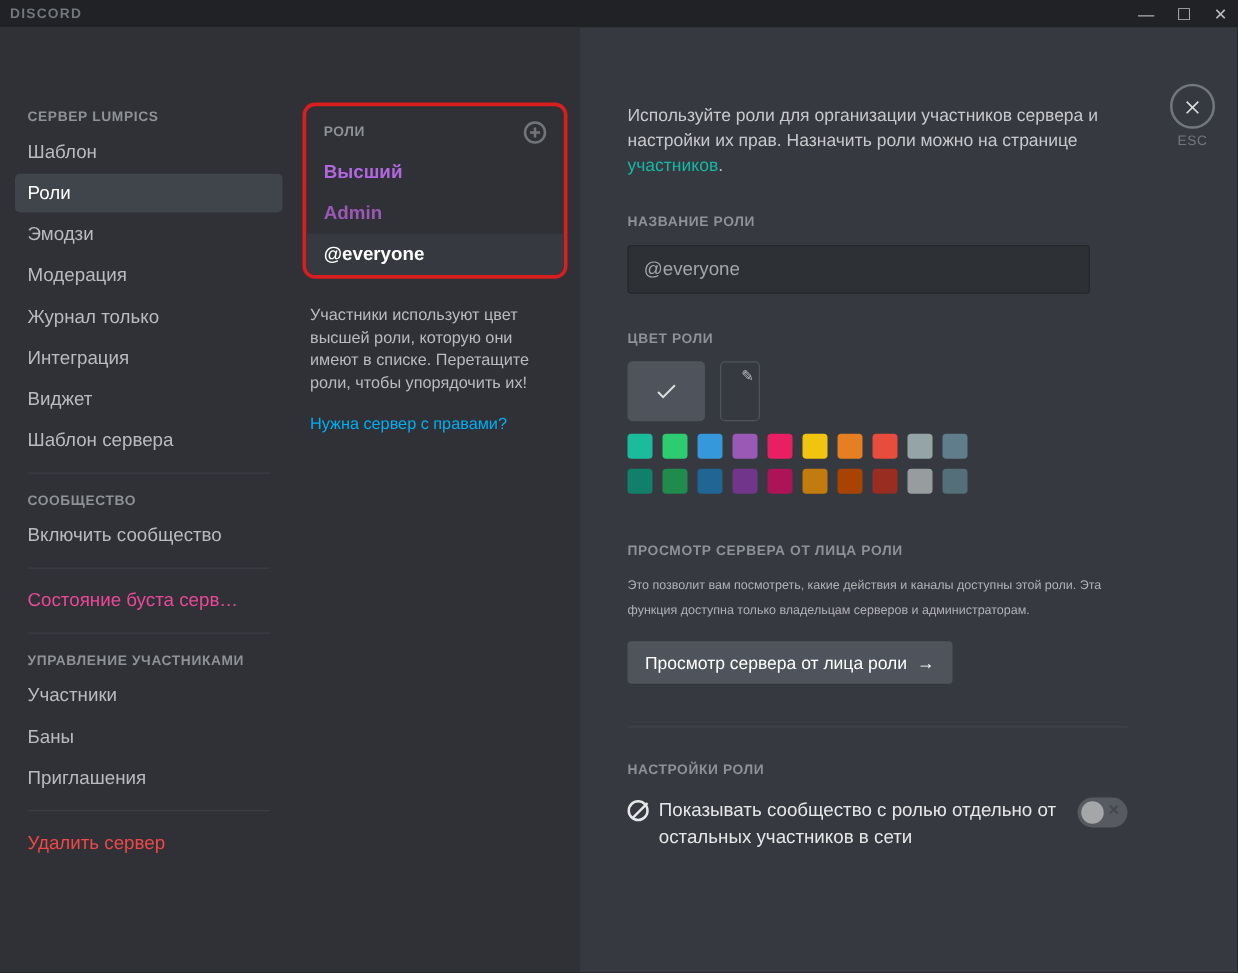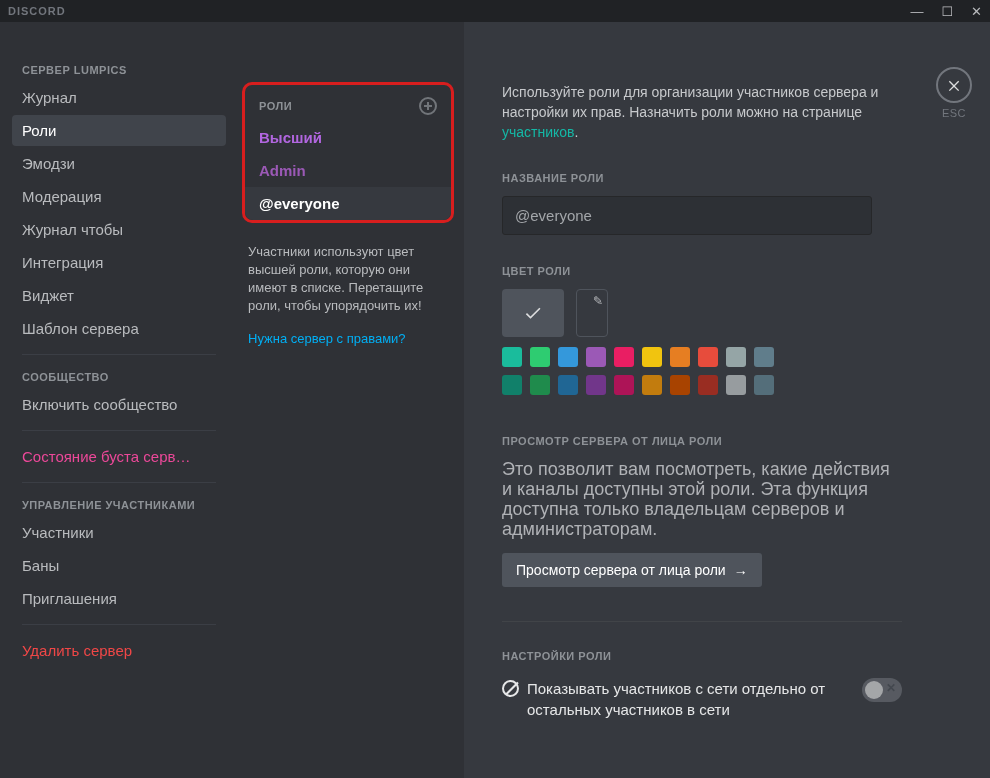--- a/index.html
+++ b/index.html
@@ -4,21 +4,21 @@
 <style>
   * { margin: 0; padding: 0; box-sizing: border-box; font-family: "Segoe UI", "Helvetica Neue", Arial, sans-serif; }
   html, body { width: 990px; height: 778px; background: #000; overflow: hidden; }
   .app-window { width: 990px; height: 778px; display: flex; flex-direction: column; background: #36393f; }
   .titlebar { height: 22px; background: #202225; display: flex; align-items: center; justify-content: space-between; padding: 0 8px; user-select: none; }
   .titlebar-brand { color: #72767d; font-size: 11px; font-weight: 700; letter-spacing: 1px; }
   .titlebar-controls { display: flex; gap: 18px; color: #b9bbbe; font-size: 13px; }
   .titlebar-controls span { cursor: pointer; line-height: 1; }
   .main-area { flex: 1; display: flex; background: #36393f; overflow: hidden; }
   
-  .sidebar { width: 232px; background: #2f3136; padding: 36px 6px 20px 12px; overflow-y: auto; }
+  .sidebar { width: 232px; background: #2f3136; padding: 60px 6px 20px 12px; overflow-y: auto; }
   .sidebar-header { color: #8e9297; font-size: 11px; font-weight: 700; letter-spacing: 0.5px; padding: 6px 10px; text-transform: uppercase; }
   .sidebar-item { color: #b9bbbe; font-size: 15px; padding: 7px 10px; border-radius: 4px; cursor: pointer; margin-bottom: 2px; white-space: nowrap; overflow: hidden; text-overflow: ellipsis; }
   .sidebar-item.active { background: #40444b; color: #fff; }
   .sidebar-item.booster { color: #ec4899; }
   .sidebar-item.danger { color: #f04747; }
   .sidebar-divider { height: 1px; background: #3b3e45; margin: 10px 10px; }
   
   .roles-col { width: 232px; background: #2f3136; padding: 60px 10px 20px 10px; display: flex; flex-direction: column; }
   .roles-panel { border: 3px solid #d81e1e; border-radius: 10px; padding: 0; background: #2f3136; }
   .roles-header { display: flex; align-items: center; justify-content: space-between; padding: 12px 14px 6px 14px; }
@@ -40,21 +40,21 @@
   .intro { color: #c7c9cc; font-size: 14px; line-height: 20px; max-width: 420px; }
   .intro a { color: #14b8a6; text-decoration: none; cursor: pointer; }
   .section-label { color: #8e9297; font-size: 11px; font-weight: 700; letter-spacing: 0.5px; margin-top: 30px; margin-bottom: 12px; text-transform: uppercase; }
   .role-name-input { width: 100%; max-width: 370px; background: rgba(0,0,0,0.15); border: 1px solid #262729; border-radius: 3px; padding: 10px 12px; color: #a3a6aa; font-size: 15px; }
   .color-row { display: flex; gap: 12px; align-items: flex-start; margin-bottom: 10px; }
   .color-default { width: 62px; height: 48px; background: #4f545c; border-radius: 4px; display: flex; align-items: center; justify-content: center; cursor: pointer; }
   .color-picker { width: 32px; height: 48px; border: 1px solid #4f545c; border-radius: 4px; display: flex; align-items: flex-start; justify-content: flex-end; padding: 4px; cursor: pointer; color: #b9bbbe; font-size: 12px; }
   .swatch-grid { display: flex; flex-direction: column; gap: 8px; }
   .swatch-row { display: flex; gap: 8px; }
   .swatch { width: 20px; height: 20px; border-radius: 3px; cursor: pointer; }
-  .section-desc { color: #b0b2b6; font-size: 18px; line-height: 20px; max-width: 400px; }
+  .section-desc { color: #b0b2b6; font-size: 10px; line-height: 20px; max-width: 400px; }
   .view-as-btn { display: inline-flex; align-items: center; gap: 8px; background: #4f545c; color: #fff; font-size: 14px; padding: 9px 14px; border-radius: 3px; margin-top: 14px; cursor: pointer; }
   .content-divider { height: 1px; background: #414448; margin: 34px 0 0 0; max-width: 400px; }
   .setting-row { display: flex; align-items: flex-start; justify-content: space-between; max-width: 400px; margin-top: 16px; gap: 16px; }
   .setting-label { color: #e6e7e8; font-size: 15px; font-weight: 500; line-height: 21px; display: flex; gap: 8px; align-items: flex-start; flex: 1; }
   .no-circle { width: 17px; height: 17px; border: 2px solid #e6e7e8; border-radius: 50%; position: relative; flex-shrink: 0; margin-top: 2px; }
   .no-circle::after { content: ""; position: absolute; width: 2px; height: 17px; background: #e6e7e8; top: -2px; left: 6.5px; transform: rotate(45deg); }
   .toggle { width: 40px; height: 24px; background: #72767d; border-radius: 12px; position: relative; cursor: not-allowed; opacity: .55; flex-shrink: 0; }
   .toggle::after { content: ""; position: absolute; width: 18px; height: 18px; background: #fff; border-radius: 50%; top: 3px; left: 3px; }
   .toggle .tx { position: absolute; right: 6px; top: 3px; color: #4f545c; font-size: 12px; font-weight: bold; }
 </style>
@@ -69,25 +69,25 @@
       <span>—</span>
       <span>☐</span>
       <span>✕</span>
     </div>
   </div>
 
   <div class="main-area">
 
     <div class="sidebar">
       <div class="sidebar-header">СЕРВЕР LUMPICS</div>
-      <div class="sidebar-item">Журнал</div>
+      <div class="sidebar-item">Шаблон</div>
       <div class="sidebar-item active">Роли</div>
       <div class="sidebar-item">Эмодзи</div>
       <div class="sidebar-item">Модерация</div>
-      <div class="sidebar-item">Журнал чтобы</div>
+      <div class="sidebar-item">Журнал только</div>
       <div class="sidebar-item">Интеграция</div>
       <div class="sidebar-item">Виджет</div>
       <div class="sidebar-item">Шаблон сервера</div>
       <div class="sidebar-divider"></div>
 
       <div class="sidebar-header">СООБЩЕСТВО</div>
       <div class="sidebar-item">Включить сообщество</div>
       <div class="sidebar-divider"></div>
 
       <div class="sidebar-item booster">Состояние буста серв…</div>
@@ -178,21 +178,21 @@
         <span>Просмотр сервера от лица роли</span>
         <span>→</span>
       </div>
 
       <div class="content-divider"></div>
 
       <div class="section-label" style="margin-top:28px">НАСТРОЙКИ РОЛИ</div>
       <div class="setting-row">
         <div class="setting-label">
           <span class="no-circle"></span>
-          <span>Показывать участников с сети отдельно от остальных участников в сети</span>
+          <span>Показывать сообщество с ролью отдельно от остальных участников в сети</span>
         </div>
         <div class="toggle">
             <span class="tx">✕</span>
           </div>
       </div>
 
     </div>
 
   </div>
 </div>

